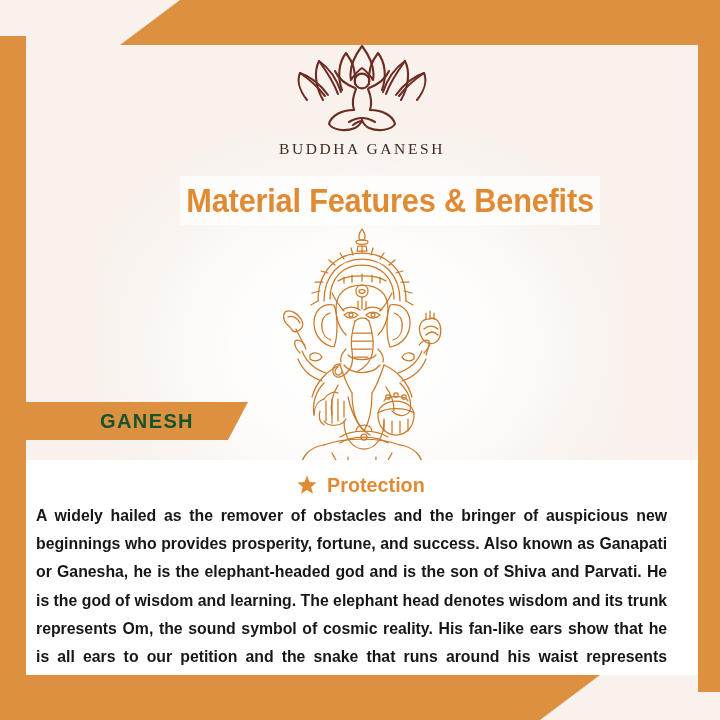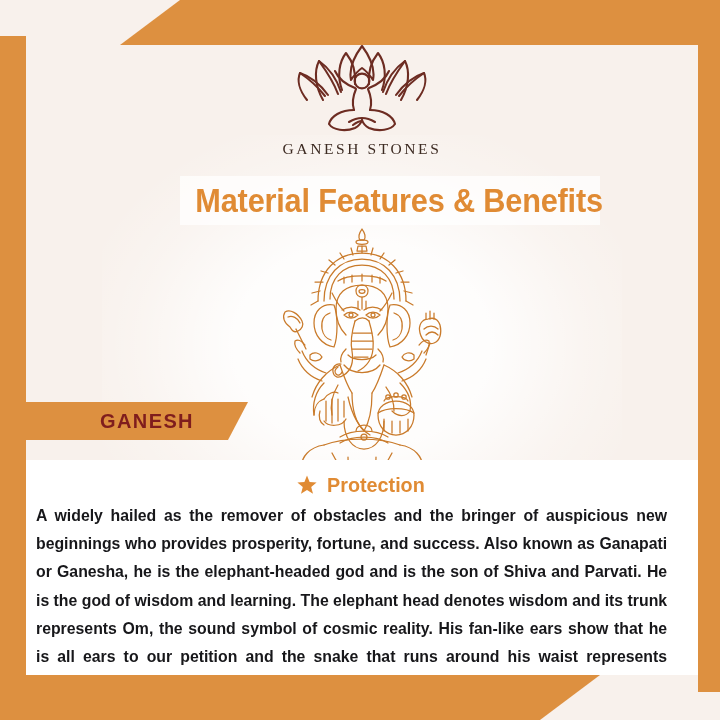--- a/index.html
+++ b/index.html
@@ -87,20 +87,21 @@
   }
 
   
   .title-band {
     position: absolute;
     left: 154px; top: 131px;
     width: 420px; height: 49px;
     background: rgba(255,255,255,0.72);
     display: flex;
     align-items: center;
+    justify-content: center;
   }
   .title-text {
     font-family: "Liberation Sans Narrow", "Liberation Sans", sans-serif;
     font-weight: 700;
     font-size: 33px;
     color: #e08b34;
     letter-spacing: -0.2px;
     transform: scaleX(0.93);
     white-space: nowrap;
   }
@@ -117,21 +118,21 @@
     position: absolute;
     left: -26px; top: 357px;
     width: 248px; height: 38px;
     background: #dd9040;
     clip-path: polygon(0 0, 248px 0, 228px 38px, 0 38px);
     display: flex;
     align-items: center;
   }
   .name-text {
     margin-left: 100px;
-    color: #7f1d1d;
+    color: #14532d;
     font-size: 20px;
     font-weight: 700;
     letter-spacing: 1.4px;
   }
 
   
   .content-card {
     position: absolute;
     left: 0; top: 415px;
     width: 672px; height: 215px;
@@ -219,21 +220,21 @@
 
           <path d="M73 51 C70 58 69 66 71 72"></path>
           <path d="M85 51 C88 58 89 66 87 72"></path>
 
           <path d="M71 72 C58 72 48 78 46 86 C50 92 62 94 72 90 C76 88 78 85 79 82"></path>
           <path d="M87 72 C100 72 110 78 112 86 C108 92 96 94 86 90 C82 88 80 85 79 82"></path>
           <path d="M66 84 C71 81 76 80 79 80 C82 80 87 81 92 84"></path>
           <path d="M70 87 C74 84 77 83 79 83"></path>
         </g>
       </svg>
-      <div class="logo-text">GANESH STONES</div>
+      <div class="logo-text">BUDDHA GANESH</div>
     </div>
 
     <div class="title-band">
       <div class="title-text">Material Features &amp; Benefits</div>
     </div>
 
     <svg class="deity" width="220" height="240" viewBox="0 0 220 240">
       <g fill="none" stroke="#c97a2a" stroke-width="1.25" stroke-linecap="round" stroke-linejoin="round">
 
         <path d="M110 4 C107 8 106 12 108 15 L112 15 C114 12 113 8 110 4Z"></path>

